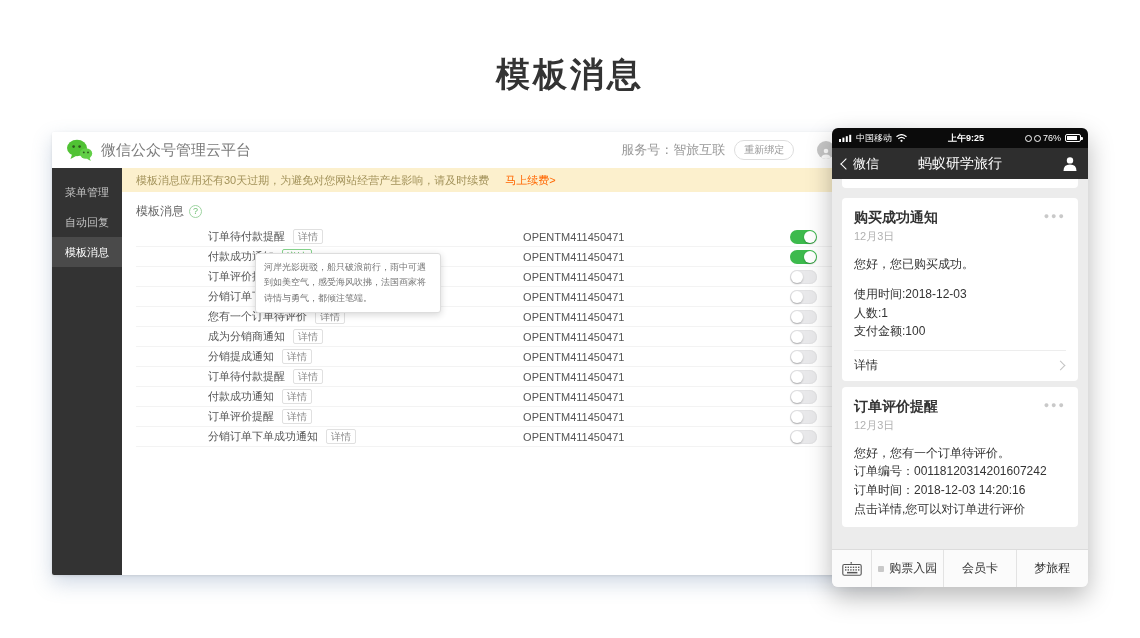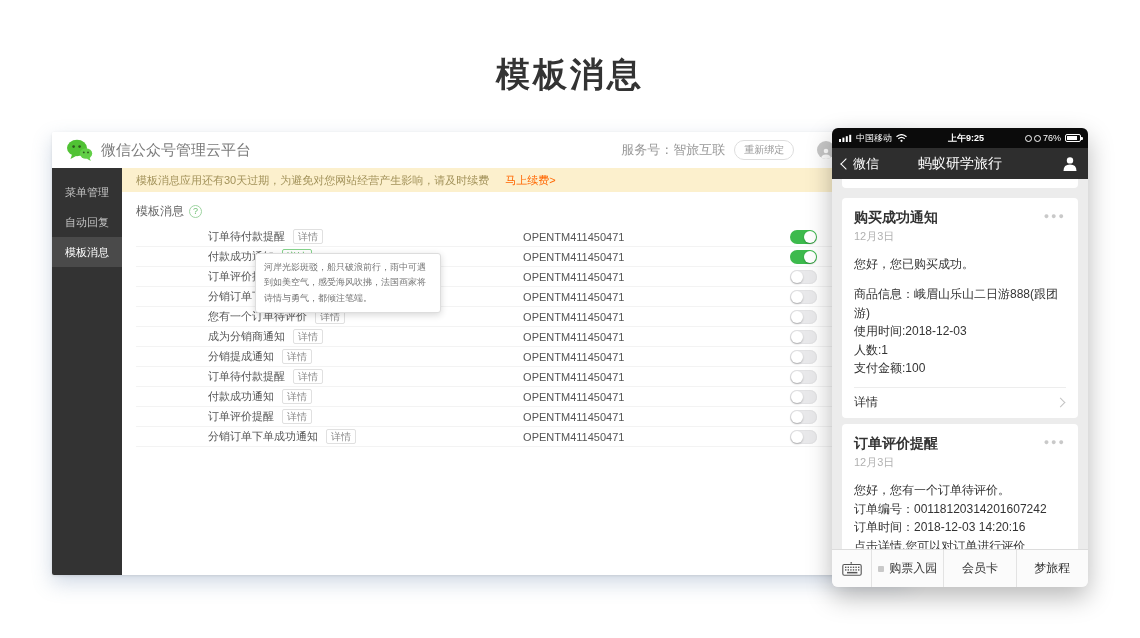--- a/index.html
+++ b/index.html
@@ -341,21 +341,20 @@
 
     <div class="msg-card">
       <div class="card-head">
         <span class="card-title">购买成功通知</span>
         <span class="card-dots">●●●</span>
       </div>
       <div class="card-date">12月3日</div>
       <div class="card-body">
           <div class="msg-line">您好，您已购买成功。</div>
           <div class="msg-line blank"></div>
-          <div class="msg-line">商品信息：峨眉山乐山二日游888(跟团游)</div>
           <div class="msg-line">使用时间:2018-12-03</div>
           <div class="msg-line">人数:1</div>
           <div class="msg-line">支付金额:100</div>
         </div>
       <div class="card-footer">
         <span class="footer-label">详情</span>
         <span class="chev chev-right"></span>
       </div>
     </div>
 

